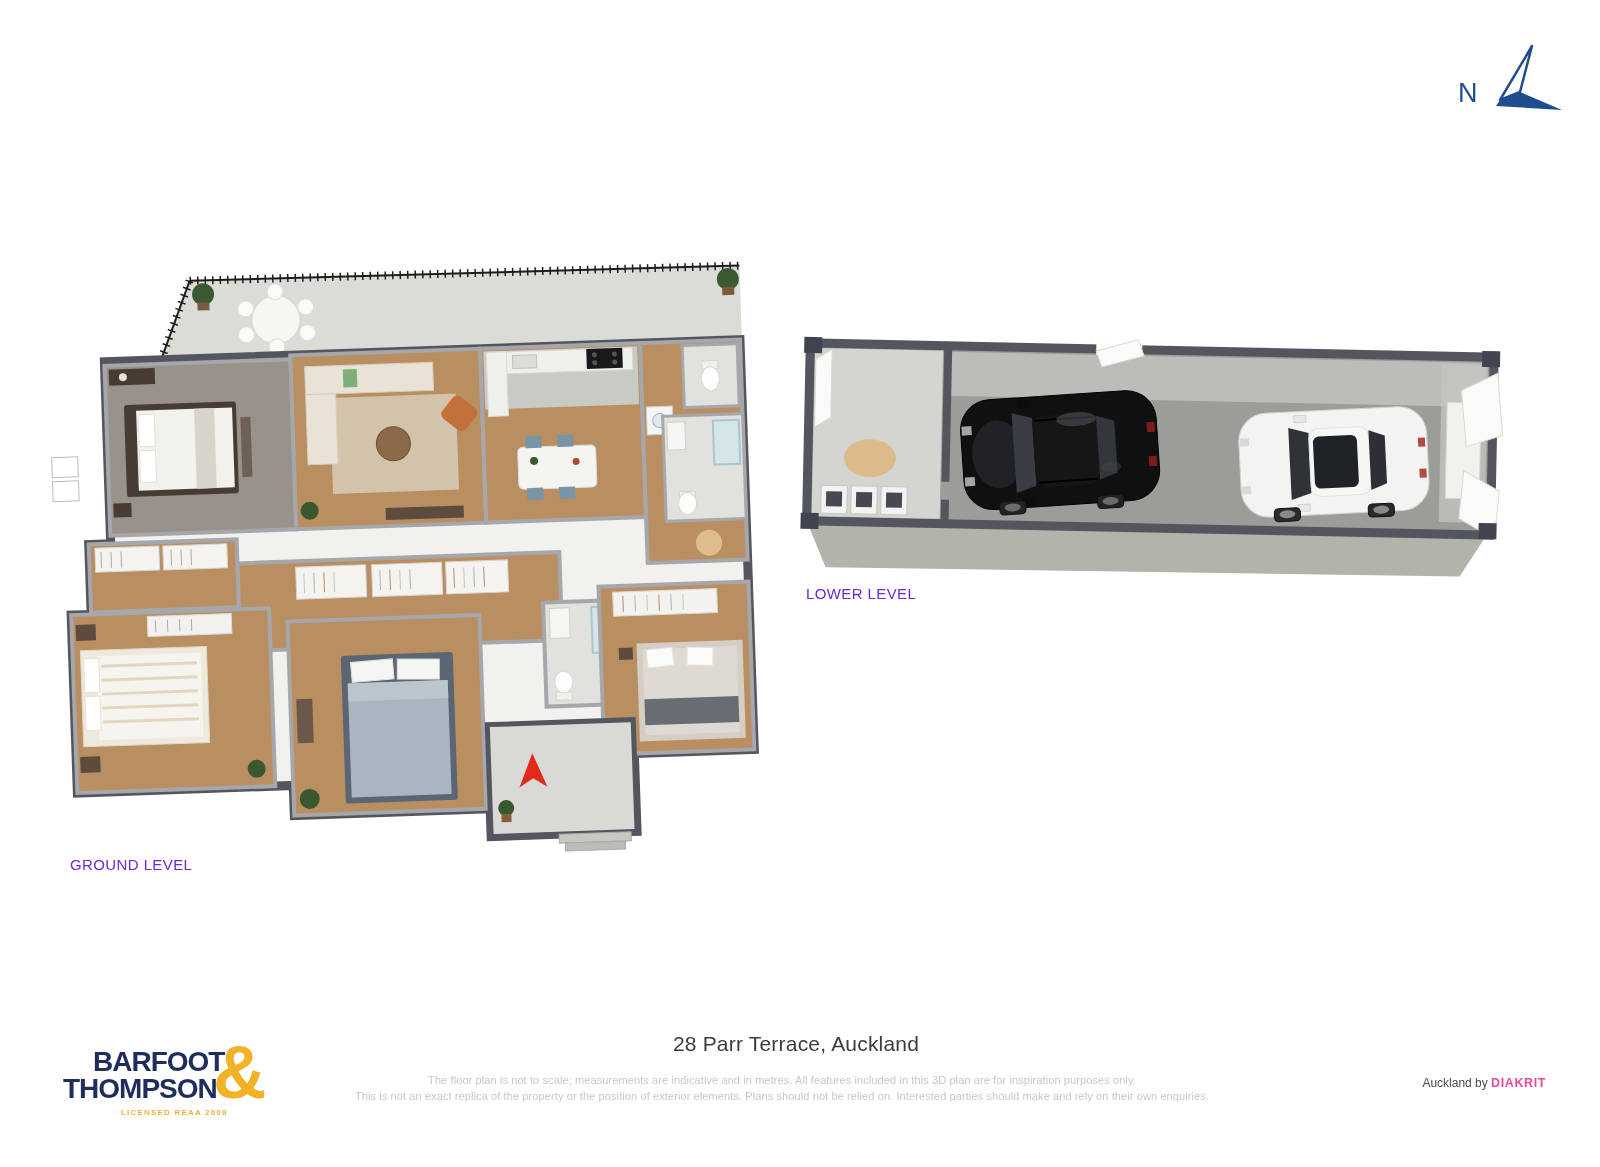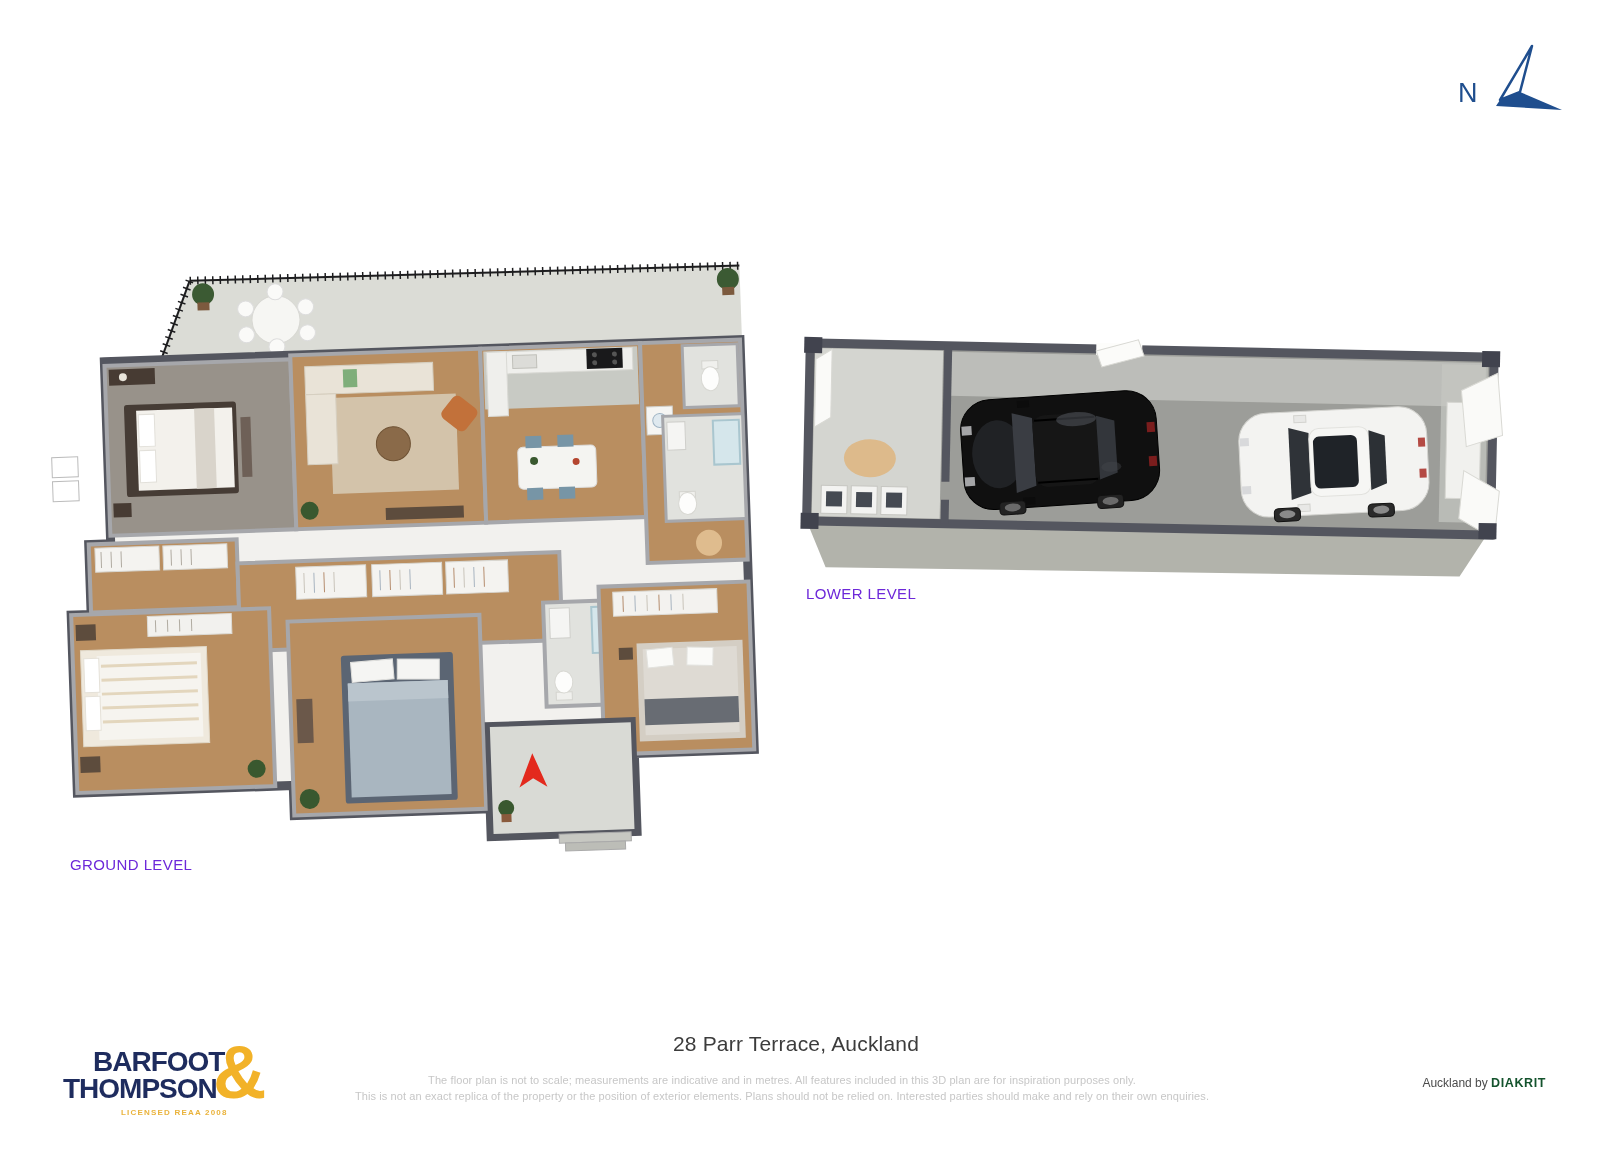--- a/index.html
+++ b/index.html
@@ -13,21 +13,21 @@
   #ground-plan{left:50px;top:256px;width:710px;height:602px;}
   #lower-plan{left:798px;top:336px;width:706px;height:248px;}
   #ground-level-label{left:56px;top:856px;margin-left:14px;}
   #lower-level-label{left:806px;top:585px;}
   
   #address{left:-4px;top:1032px;width:1600px;text-align:center;font-size:21px;color:#3c3c3c;letter-spacing:.2px;}
   .disclaimer{left:-18px;width:1600px;text-align:center;font-size:11px;color:#c7c7c7;letter-spacing:.1px;}
   #disclaimer-line1{top:1074px;}
   #disclaimer-line2{top:1090px;}
   #produced{top:1076px;right:54px;font-size:12px;color:#4b4b4b;}
-  #produced b{font-size:12.5px;color:#14532d;letter-spacing:.6px;font-weight:bold;}
+  #produced b{font-size:12.5px;color:#ec4899;letter-spacing:.6px;font-weight:bold;}
   
   #logo{left:63px;top:1046px;width:240px;height:70px;}
   .logo-word{position:absolute;font-weight:bold;color:#1e2c5e;font-size:28px;letter-spacing:-1px;line-height:1;}
   #logo-line1{left:30px;top:2px;}
   #logo-line2{left:0px;top:29px;}
   #logo-amp{position:absolute;left:150px;top:-10px;font-size:74px;font-weight:bold;color:#f2b228;line-height:1;}
   #logo-tagline{position:absolute;left:58px;top:62px;font-size:8px;font-weight:bold;color:#eab33c;letter-spacing:1.2px;}
 </style>
 </head>
 <body>

